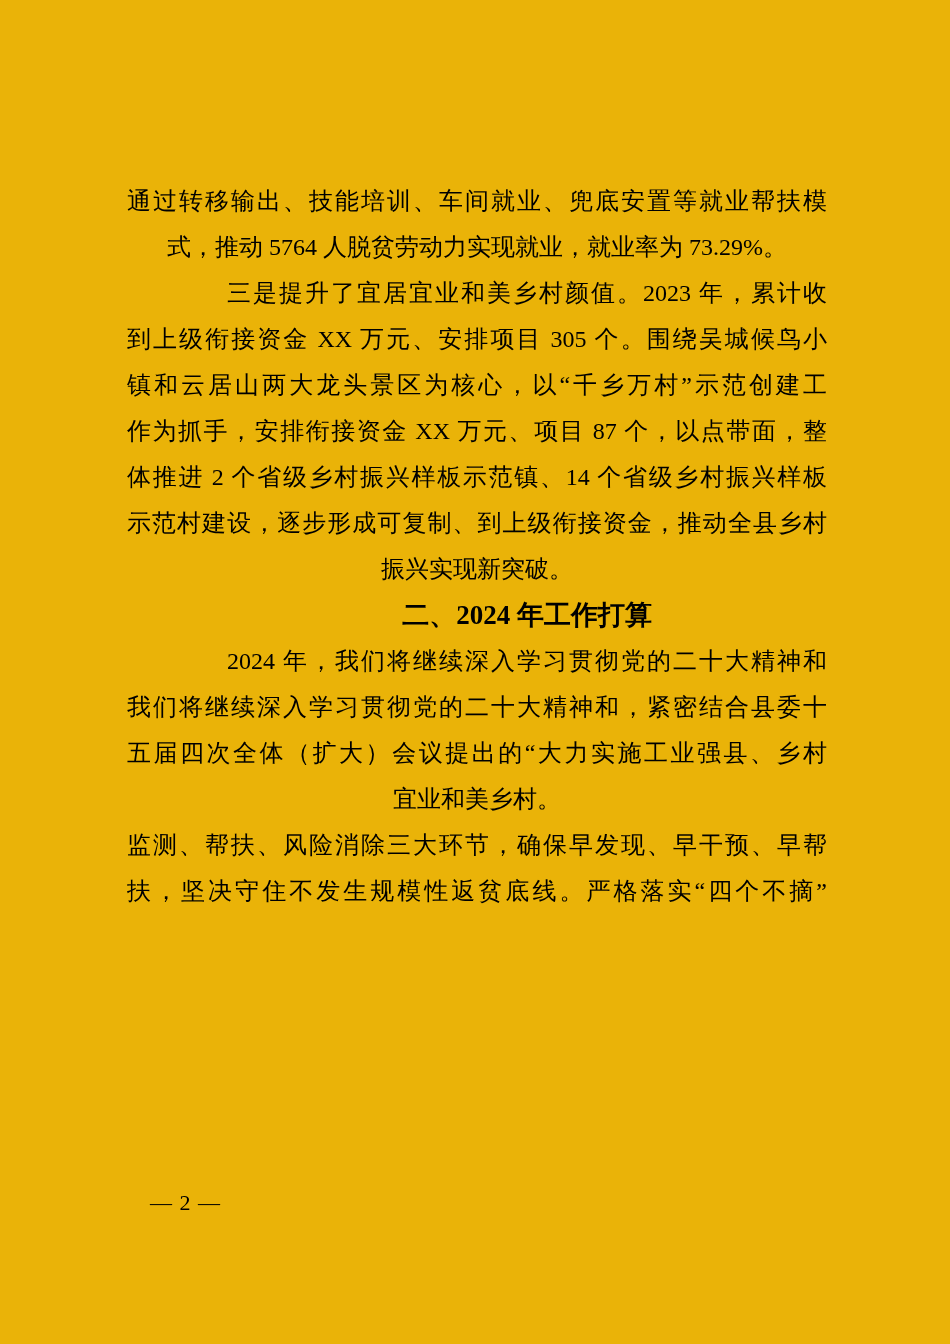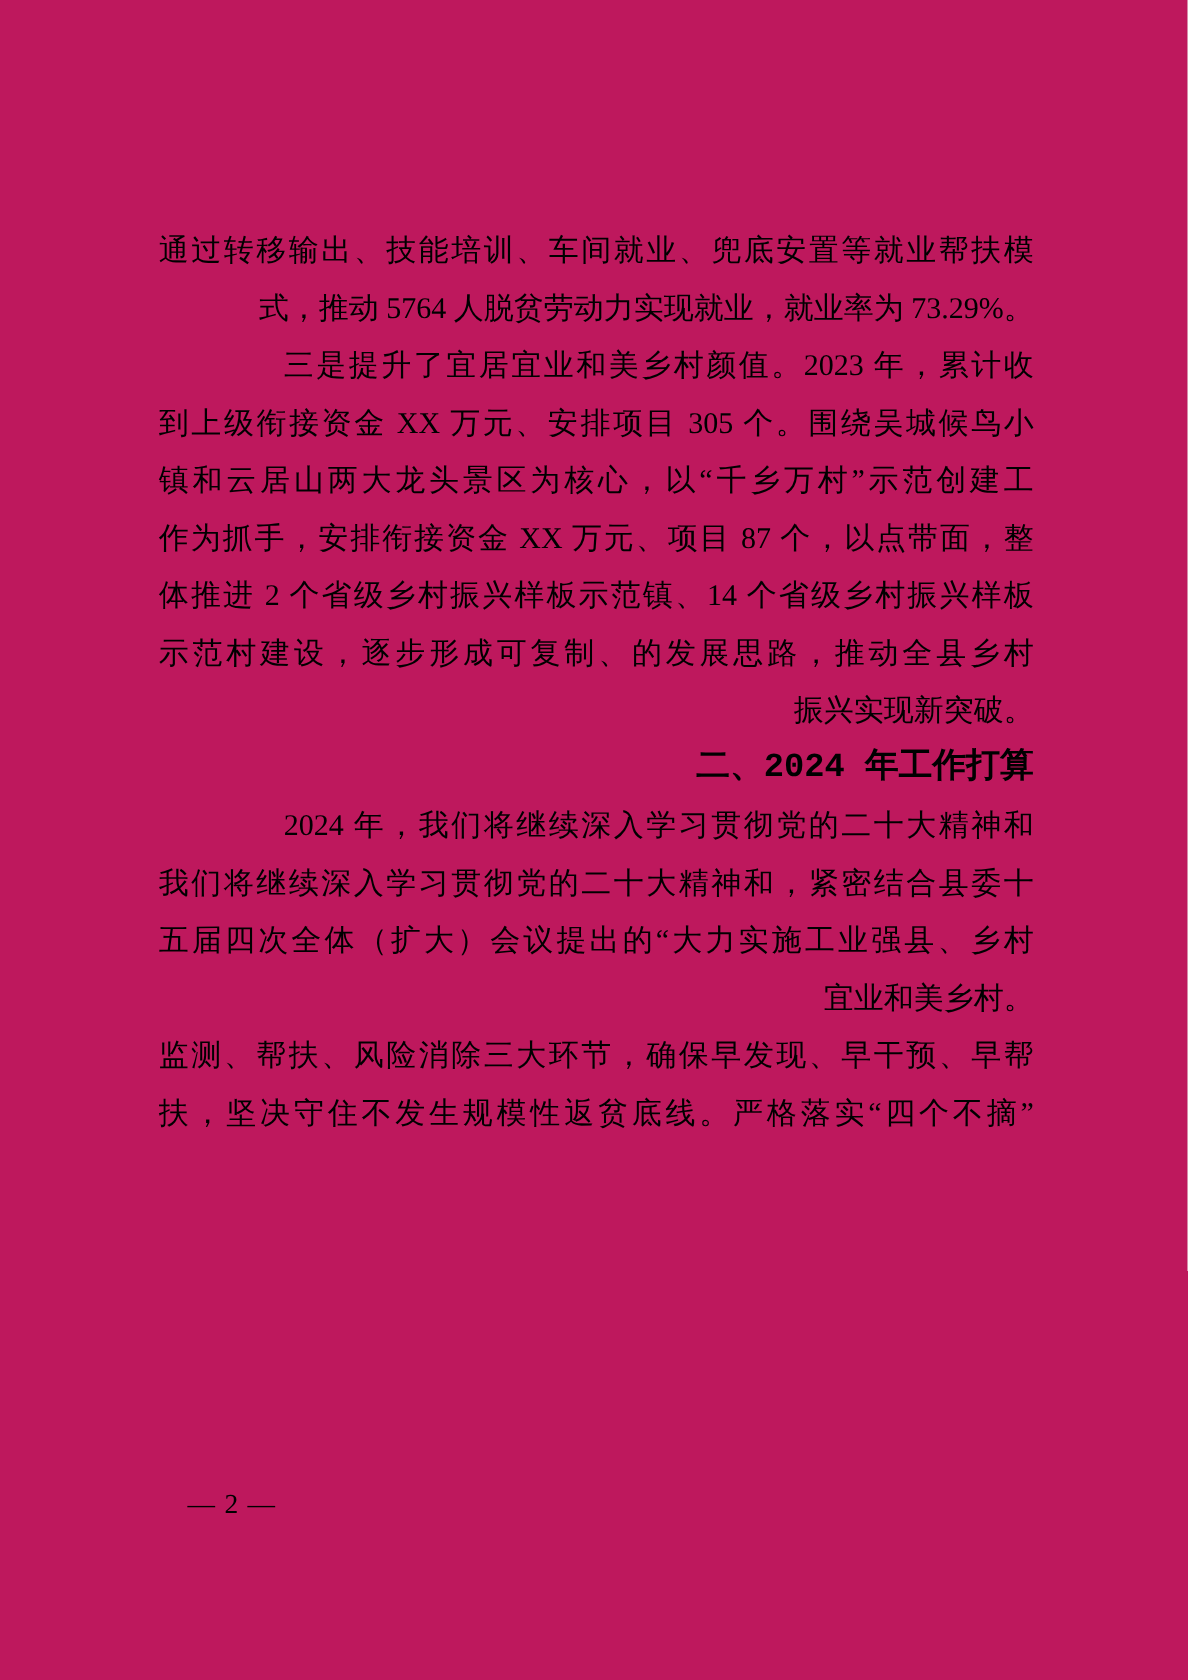--- a/index.html
+++ b/index.html
@@ -4,51 +4,51 @@
 <style>
   html, body {
     margin: 0;
     padding: 0;
     background: #e9e9e9;
   }
   .page {
     position: relative;
     width: 950px;
     height: 1344px;
-    background: #be185d;
+    background: #eab308;
     margin: 0 auto;
     overflow: hidden;
     color: #000000;
   }
   .content {
     position: absolute;
     left: 127px;
     top: 178px;
     width: 700px;
   }
   .line {
     height: 46px;
     line-height: 46px;
     font-size: 24px;
     font-family: "Liberation Serif", "DejaVu Serif", serif;
     color: #000000;
     overflow: hidden;
-    text-align: right;
+    text-align: center;
     white-space: nowrap;
   }
   .line.justify {
     white-space: normal;
     text-align: justify;
     text-align-last: justify;
   }
   .line.indent {
     text-indent: 100px;
   }
   .line.heading {
-    font-family: Liberation Mono, monospace;
+    font-family: Liberation Serif, serif;
     font-weight: 700;
     font-size: 27px;
   }
   .footer {
     position: absolute;
     left: 150px;
     top: 1180px;
     height: 46px;
     line-height: 46px;
     font-size: 22px;
@@ -62,21 +62,21 @@
 
 <div class="page">
   <div class="content">
       <div class="line justify">通过转移输出、技能培训、车间就业、兜底安置等就业帮扶模</div>
       <div class="line">式，推动 5764 人脱贫劳动力实现就业，就业率为 73.29%。</div>
       <div class="line indent justify">三是提升了宜居宜业和美乡村颜值。2023 年，累计收</div>
       <div class="line justify">到上级衔接资金 XX 万元、安排项目 305 个。围绕吴城候鸟小</div>
       <div class="line justify">镇和云居山两大龙头景区为核心，以“千乡万村”示范创建工</div>
       <div class="line justify">作为抓手，安排衔接资金 XX 万元、项目 87 个，以点带面，整</div>
       <div class="line justify">体推进 2 个省级乡村振兴样板示范镇、14 个省级乡村振兴样板</div>
-      <div class="line justify">示范村建设，逐步形成可复制、的发展思路，推动全县乡村</div>
+      <div class="line justify">示范村建设，逐步形成可复制、到上级衔接资金，推动全县乡村</div>
       <div class="line">振兴实现新突破。</div>
       <div class="line heading indent">二、2024 年工作打算</div>
       <div class="line indent justify">2024 年，我们将继续深入学习贯彻党的二十大精神和</div>
       <div class="line justify">我们将继续深入学习贯彻党的二十大精神和，紧密结合县委十</div>
       <div class="line justify">五届四次全体（扩大）会议提出的“大力实施工业强县、乡村</div>
       <div class="line">宜业和美乡村。</div>
       <div class="line justify">监测、帮扶、风险消除三大环节，确保早发现、早干预、早帮</div>
       <div class="line justify">扶，坚决守住不发生规模性返贫底线。严格落实“四个不摘”</div>
     </div>
   <div class="footer">— 2 —</div>

